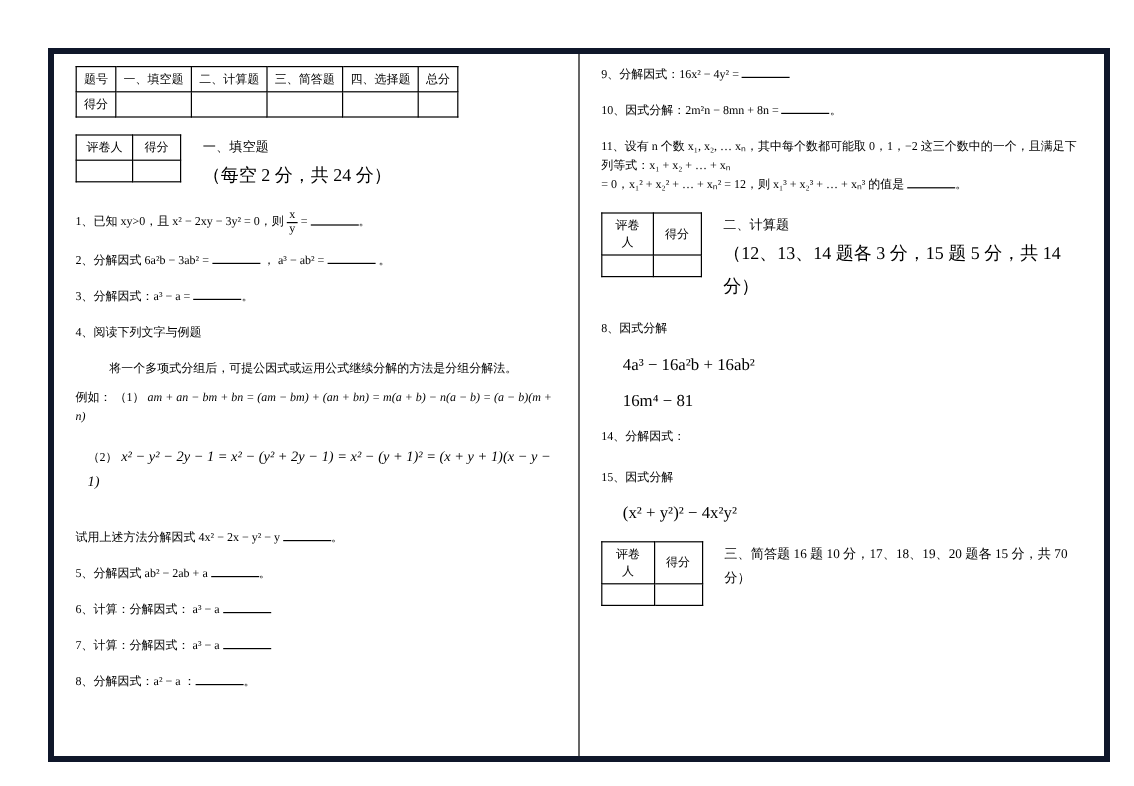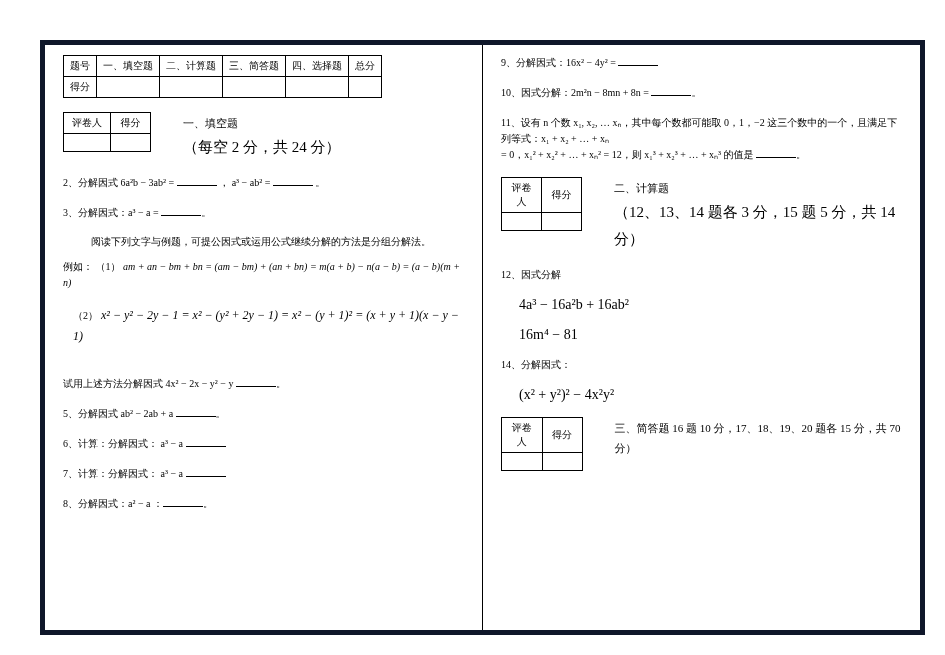--- a/index.html
+++ b/index.html
@@ -48,21 +48,21 @@
       border: 1px solid #000;
       padding: 3px 8px;
       text-align: center;
       font-size: 10px;
       min-width: 40px;
       height: 18px;
     }
     .section-row {
       display: flex;
       align-items: flex-start;
-      gap: 32px;
+      gap: 18px;
       margin-bottom: 14px;
     }
     .section-info { padding-top: 2px; line-height: 1.8; }
     .section-title { font-size: 11px; }
     .section-sub { font-size: 15px; }
     .q {
       font-size: 10px;
       margin-bottom: 14px;
       line-height: 1.6;
     }
@@ -136,32 +136,44 @@
               <td></td>
             </tr>
       </tbody>
         </table>
       <div class="section-info">
         <div class="section-title">一、填空题</div>
         <div class="section-sub">（每空 2 分，共 24 分）</div>
       </div>
     </div>
 
+    <div class="q">
+      <span>1、已知 xy&gt;0，且 x² − 2xy − 3y² = 0，则 </span>
+      <span class="frac">
+        <span class="num">x</span>
+        <span class="den">y</span>
+      </span>
+      <span> = </span>
+      <span class="blank"></span>。
+    </div>
 
     <div class="q">
       <span>2、分解因式 6a²b − 3ab² = </span><span class="blank"></span>
       <span>，  a³ − ab² = </span><span class="blank"></span>
       <span>。</span>
     </div>
 
     <div class="q">
       <span>3、分解因式：a³ − a = </span><span class="blank"></span>。
     </div>
 
-    <div class="q-indent">阅读下列文字与例题，可提公因式或运用公式继续分解的方法是分组分解法。</div>
+    <div class="q">
+      <div>4、阅读下列文字与例题</div>
+    </div>
+    <div class="q-indent">将一个多项式分组后，可提公因式或运用公式继续分解的方法是分组分解法。</div>
     <div class="q">
       <span>例如：</span>
       <span>（1）</span>
       <span style="font-family:'Times New Roman';font-style:italic">am + an − bm + bn = (am − bm) + (an + bn) = m(a + b) − n(a − b) = (a − b)(m + n)</span>
     </div>
     <div class="math-line">
       <span style="font-family:SimSun;font-style:normal;font-size:10px">（2）</span>
       <span>x² − y² − 2y − 1 = x² − (y² + 2y − 1) = x² − (y + 1)² = (x + y + 1)(x − y − 1)</span>
     </div>
     <div class="q">
@@ -209,27 +221,28 @@
               <td></td>
             </tr>
       </tbody>
         </table>
       <div class="section-info">
         <div class="section-title">二、计算题</div>
         <div class="section-sub">（12、13、14 题各 3 分，15 题 5 分，共 14 分）</div>
       </div>
     </div>
 
-    <div class="q">12、因式分解</div>
+    <div class="q">8、因式分解</div>
     <div class="math-big">4a³ − 16a²b + 16ab²</div>
 
     <div class="math-big">16m⁴ − 81</div>
 
     <div class="q">14、分解因式：</div>
 
+    <div class="q" style="margin-top:18px">15、因式分解</div>
     <div class="math-big">(x² + y²)² − 4x²y²</div>
 
     <div class="section-row">
       <table class="scoring-mini">
         <tbody>
             <tr>
           <td>评卷人</td>
           <td>得分</td>
         </tr>
         <tr>

